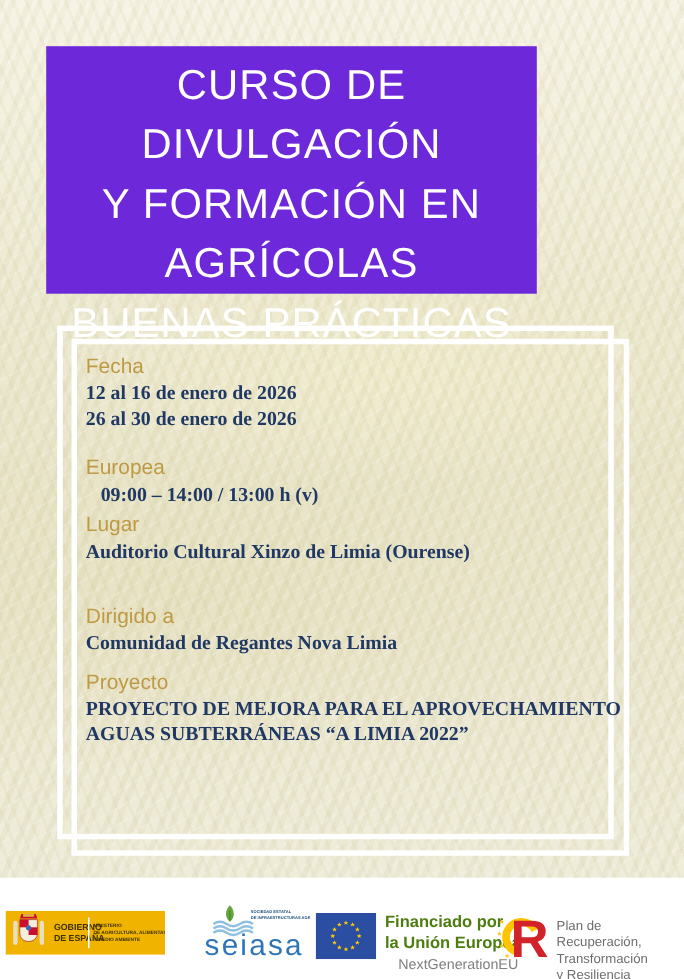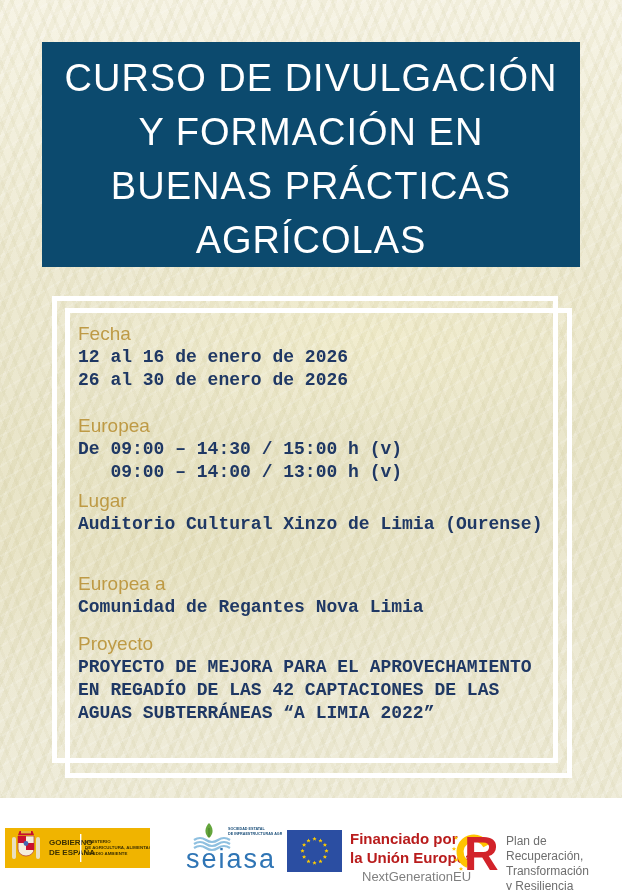--- a/index.html
+++ b/index.html
@@ -24,100 +24,98 @@
   }
   .photo::after {
     content:""; position:absolute; inset:0; opacity:.8;
     background:
       repeating-linear-gradient(68deg, rgba(190,184,135,0.12) 0 3px, rgba(0,0,0,0) 3px 11px),
       repeating-linear-gradient(150deg, rgba(255,255,255,0.20) 0 2px, rgba(0,0,0,0) 2px 13px);
   }
 
   
   .title-box {
-    position:absolute; left:42px; top:42px; width:538px; height:225px;
-    background:#0c4a6e; text-align:center; padding-top:9px;
+    position:absolute; left:42px; top:42px; width:446px; height:225px;
+    background:#6d28d9; text-align:center; padding-top:9px;
   }
   .title-line {
     color:#FFFFFF; font-size:38px; line-height:54px; font-weight:400; letter-spacing:1px;
   }
 
   
   .frame-a { position:absolute; left:52px; top:296px; width:506px; height:467px; border:5px solid #FFFFFF; }
   .frame-b { position:absolute; left:65px; top:308px; width:507px; height:470px; border:5px solid #FFFFFF; }
 
   
   .content { position:absolute; left:78px; top:322px; width:478px; }
   .section { margin-bottom:32px; }
   .section.s0 { margin-bottom:22px; }
   .section.s1 { margin-bottom:5px;  }
   .section.s2 { margin-bottom:36px; }
   .section.s3 { margin-bottom:13px; }
   .sec-label { font-size:19px; line-height:24px; color:#BE9A45; font-weight:400; }
-  .sec-line  { font-family:Liberation Mono, monospace; font-weight:bold; font-size:18px;
+  .sec-line  { font-family:Liberation Serif, serif; font-weight:bold; font-size:18px;
                line-height:23px; color:#1F3864; white-space:pre; }
 
   
   .footer { position:absolute; left:0; top:798px; width:622px; height:92px; background:#FFFFFF; }
   .logo { position:absolute; }
   .logo-gobierno { left:5px;  top:30px; }
   .logo-seiasa   { left:186px; top:24px; }
   .logo-euflag   { left:287px; top:32px; }
   .eu-text       { position:absolute; left:350px; top:31px; }
-  .eu-text .l1, .eu-text .l2 { font-size:15px; line-height:19px; font-weight:bold; color:#b91c1c; }
+  .eu-text .l1, .eu-text .l2 { font-size:15px; line-height:19px; font-weight:bold; color:#4d7c0f; }
   .eu-text .l3 { font-size:13px; line-height:18px; color:#7F7F7F; margin-top:1px;margin-left:12px; }
   .logo-plan     { left:452px; top:27px; }
   .plan-text     { position:absolute; left:506px; top:36px; }
   .plan-text div { font-size:12px; line-height:15px; color:#6E6E6E; font-weight:500; }
 </style>
 </head>
 <body>
 
 <div class="poster">
 
   <div class="photo"></div>
 
   <div class="title-box">
     <div class="title-line">CURSO DE DIVULGACIÓN</div>
     <div class="title-line">Y FORMACIÓN EN</div>
+    <div class="title-line">AGRÍCOLAS</div>
     <div class="title-line">BUENAS PRÁCTICAS</div>
-    <div class="title-line">AGRÍCOLAS</div>
   </div>
 
   <div class="frame-a"></div>
   <div class="frame-b"></div>
 
   <div class="content">
 
     <div class="section s0">
       <div class="sec-label">Fecha</div>
       <div class="sec-line">12 al 16 de enero de 2026</div>
       <div class="sec-line">26 al 30 de enero de 2026</div>
     </div>
 
     <div class="section s1">
       <div class="sec-label">Europea</div>
-      <div class="sec-line">De 09:00 – 14:30 / 15:00 h (v)</div>
       <div class="sec-line">   09:00 – 14:00 / 13:00 h (v)</div>
     </div>
 
     <div class="section s2">
       <div class="sec-label">Lugar</div>
       <div class="sec-line">Auditorio Cultural Xinzo de Limia (Ourense)</div>
     </div>
 
     <div class="section s3">
-      <div class="sec-label">Europea a</div>
+      <div class="sec-label">Dirigido a</div>
       <div class="sec-line">Comunidad de Regantes Nova Limia</div>
     </div>
 
     <div class="section s4">
       <div class="sec-label">Proyecto</div>
       <div class="sec-line">PROYECTO DE MEJORA PARA EL APROVECHAMIENTO</div>
-      <div class="sec-line">EN REGADÍO DE LAS 42 CAPTACIONES DE LAS</div>
       <div class="sec-line">AGUAS SUBTERRÁNEAS “A LIMIA 2022”</div>
     </div>
 
   </div>
 
   <div class="footer">
 
     <svg class="logo logo-gobierno" width="145" height="40" viewBox="0 0 145 40">
       <rect x="0" y="0" width="145" height="40" fill="#F0B400"></rect>
       <g>

